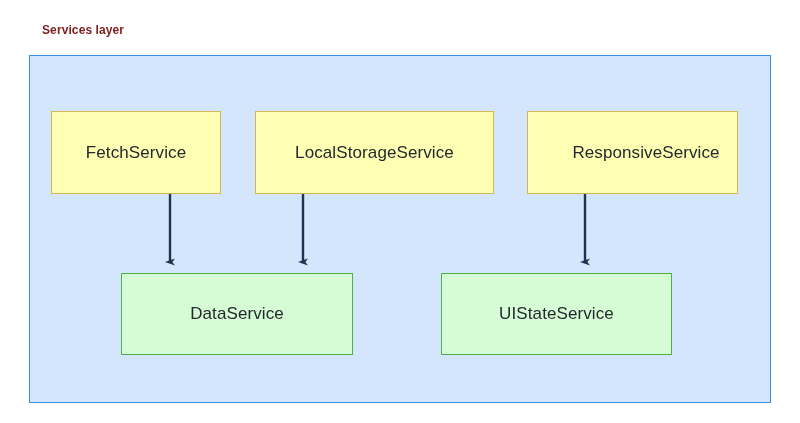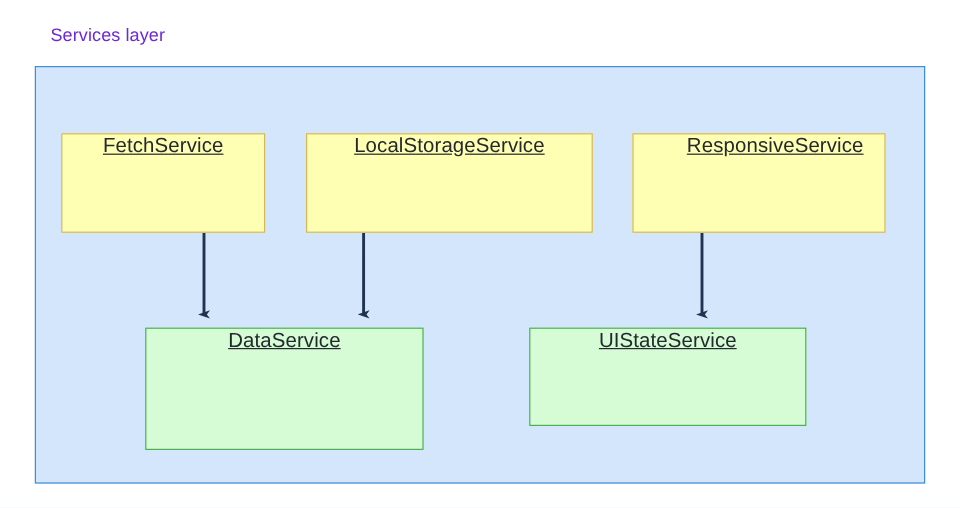--- a/index.html
+++ b/index.html
@@ -17,47 +17,48 @@
   #canvas {
     position: relative;
     width: 800px;
     height: 423px;
     background: #ffffff;
   }
   .diagram-title {
     position: absolute;
     left: 42px;
     top: 20px;
-    font-size: 15px;
-    color: #6d28d9;
+    font-size: 12px;
+    color: #7f1d1d;
     letter-spacing: 0.1px;
     white-space: nowrap;
     line-height: 20px;
+    font-weight: bold;
   }
   .layer-container {
     position: absolute;
     left: 29px;
     top: 55px;
     width: 742px;
     height: 348px;
     background: #d4e6fb;
     border: 1px solid #3f8ddd;
     box-sizing: border-box;
   }
   .node {
     position: absolute;
     box-sizing: border-box;
     display: flex;
+    align-items: center;
     justify-content: center;
     text-align: center;
     font-size: 17px;
     color: #24292e;
     line-height: 20px;
     letter-spacing: 0.1px;
-    text-decoration: underline;
   }
   .node-yellow {
     background: #ffffb3;
     border: 1px solid #d6b656;
   }
   .node-green {
     background: #d5fcd5;
     border: 1.2px solid #4caf50;
   }
   .node-label {
@@ -98,21 +99,21 @@
   <div id="nodes-group">
       <div class="node node-yellow" style="left: 51px; top: 111px; width: 170px; height: 83px;">
         <span class="node-label">FetchService</span>
       </div>
       <div class="node node-yellow" style="left: 255px; top: 111px; width: 239px; height: 83px;">
         <span class="node-label">LocalStorageService</span>
       </div>
       <div class="node node-yellow" style="left: 527px; top: 111px; width: 211px; height: 83px; padding-left: 27px;">
         <span class="node-label">ResponsiveService</span>
       </div>
-      <div class="node node-green" style="left: 121px; top: 273px; width: 232px; height: 102px;">
+      <div class="node node-green" style="left: 121px; top: 273px; width: 232px; height: 82px;">
         <span class="node-label">DataService</span>
       </div>
       <div class="node node-green" style="left: 427px; top: 273px; width: 231px; height: 82px; margin-left: 14px;">
         <span class="node-label">UIStateService</span>
       </div>
     </div>
 
 </div>
 
 </body></html>

